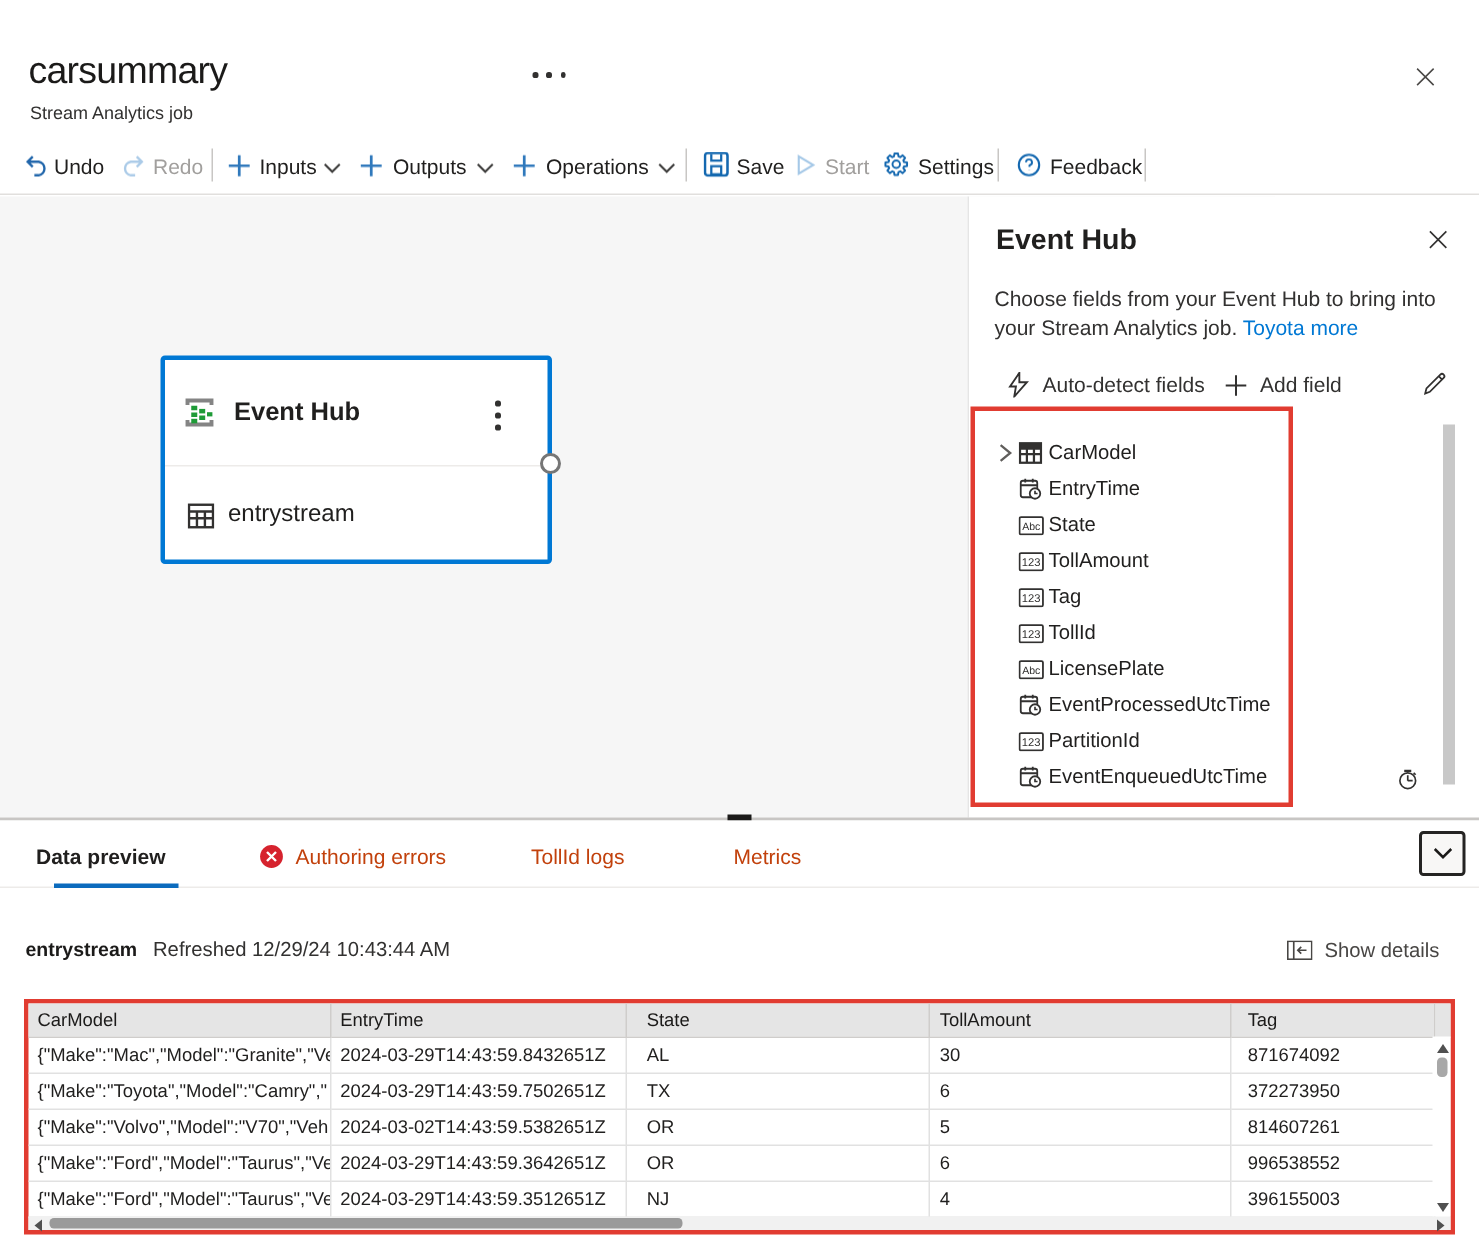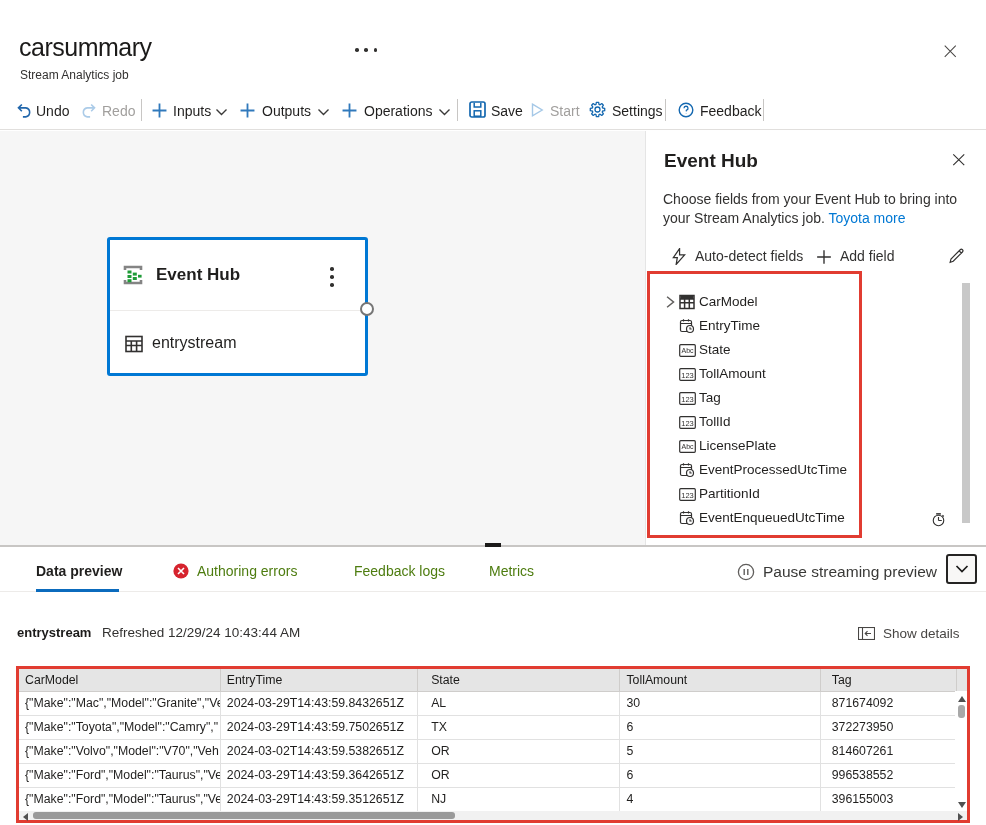--- a/index.html
+++ b/index.html
@@ -60,22 +60,22 @@
 .frow .txt { position:absolute; left:53px; top:3px; }
 #timer { position:absolute; left:285px; top:381px; }
 #p-scroll { position:absolute; left:316px; top:152px; width:8px; height:240px; background:#c8c8c8; }
 
 
 #split { position:absolute; left:0; top:545px; width:986px; height:2px; background:#c8c6c4; }
 #split-handle { position:absolute; left:485px; top:543px; width:16px; height:4px; background:#1b1a19; }
 
 
 #tabs { position:absolute; left:0; top:547px; width:986px; height:45px; background:#fff; border-bottom:1px solid #edebe9;}
-.tab { position:absolute; top:2px; height:44px; display:flex; align-items:center; font-size:14px; color:#4d7c0f;}
-#tab1 { left:36px; font-weight:bold; color:#201f1e; }
+.tab { position:absolute; top:2px; height:44px; display:flex; align-items:center; font-size:14px; color:#c2410c;}
+#tab1 { left:24px; font-weight:bold; color:#201f1e; }
 #tab1u { position:absolute; left:36px; top:42px; width:83px; height:3px; background:#0b6bbd; }
 #tab2 { left:173px; }
 #tab2 svg { margin-right:8px; }
 #tab3 { left:354px; }
 #tab4 { left:489px; }
 #pausebtn { position:absolute; left:737px; top:3px; height:44px; display:flex; align-items:center; font-size:15.5px; color:#393937;}
 #pausebtn svg { margin-right:8px; }
 #chevbtn { position:absolute; left:946px; top:7px; width:31px; height:30px; border:2px solid #252423; border-radius:3px; background:#f8f7f6; display:flex; align-items:center; justify-content:center;}
 
 #inforow { position:absolute; left:0; top:592px; width:986px; height:42px; background:#fff; }
@@ -320,26 +320,22 @@
   <div id="split"></div>
   <div id="split-handle"></div>
 
   <div id="tabs">
     <div class="tab" id="tab1">Data preview</div>
     <div id="tab1u"></div>
     <div class="tab" id="tab2"><svg width="16" height="16" viewBox="0 0 16 16">
           <circle cx="8" cy="8" r="7.6" fill="#d6232e"></circle>
           <path d="M5 5 L11 11 M11 5 L5 11" stroke="#fff" stroke-width="1.6"></path>
         </svg>Authoring errors</div>
-    <div class="tab" id="tab3">Feedback logs</div>
+    <div class="tab" id="tab3">TollId logs</div>
     <div class="tab" id="tab4">Metrics</div>
-    <div id="pausebtn"><svg width="18" height="18" viewBox="0 0 18 18">
-          <circle cx="9" cy="9" r="7.6" fill="none" stroke="#605e5c" stroke-width="1.3"></circle>
-          <path d="M7.2 6 V12 M10.8 6 V12" stroke="#605e5c" stroke-width="1.4"></path>
-        </svg>Pause streaming preview</div>
     <div id="chevbtn">
         <svg width="16" height="16" viewBox="0 0 16 16">
           <path d="M2.5 5 L8 10.5 L13.5 5" fill="none" stroke="#1b1a19" stroke-width="1.7"></path>
         </svg>
       </div>
   </div>
 
   <div id="inforow">
     <span class="name">entrystream</span>
     <span class="ref">Refreshed 12/29/24 10:43:44 AM</span>

